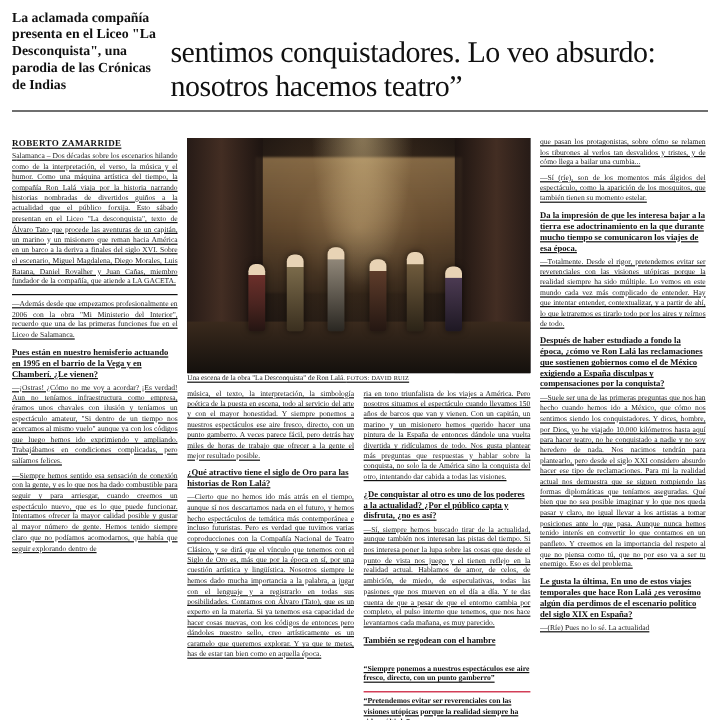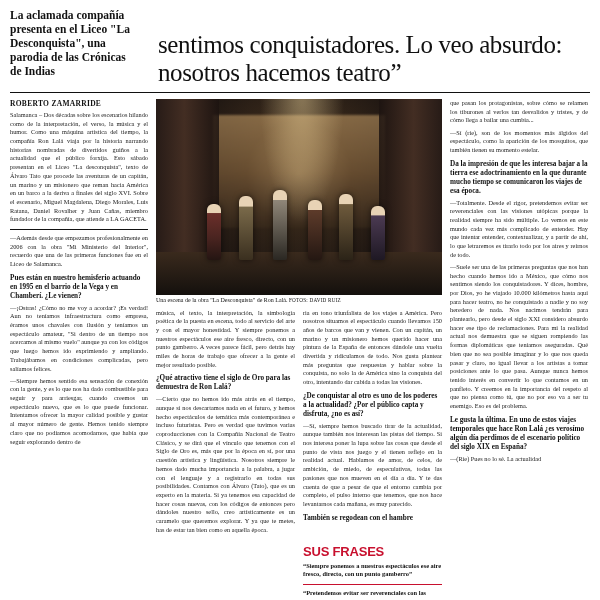--- a/index.html
+++ b/index.html
@@ -13,21 +13,21 @@
   }
   .page {
     width: 600px; height: 600px;
     position: relative;
     padding: 6px 10px 4px 10px;
   }
 
   
   .topgrid {
     display: flex;
-    gap: 20px;
+    gap: 4px;
     border-bottom: 1px solid #111;
     padding-bottom: 6px;
   }
   .deck {
     width: 128px;
     flex: 0 0 128px;
     font-family: "Liberation Serif", serif;
     font-size: 11.5px;
     line-height: 1.22;
     font-weight: bold;
@@ -44,22 +44,23 @@
     letter-spacing: -0.4px;
     color: #111;
     padding-right: 4px;
     margin-top: 25px;
   }
 
   
   .cols {
     display: flex;
     gap: 8px;
-    margin-top: 6px;
+    margin-top: 22px;
     height: 486px;
+    text-decoration: underline;
   }
   .col {
     width: 138px;
     flex: 0 0 138px;
     position: relative;
   }
   .col.wide { width: 286px; flex: 0 0 286px; }
 
   .byline {
     font-size: 7.5px;
@@ -217,47 +218,47 @@
         <div class="caption">
           <span>Una escena de la obra "La Desconquista" de Ron Lalá.</span>
           <span class="credit">FOTOS: DAVID RUIZ</span>
         </div>
       </div>
 
       <div class="inner2">
 
         <div class="ic">
           <p class="body">música, el texto, la interpretación, la simbología poética de la puesta en escena, todo al servicio del arte y con el mayor honestidad. Y siempre ponemos a nuestros espectáculos ese aire fresco, directo, con un punto gamberro. A veces parece fácil, pero detrás hay miles de horas de trabajo que ofrecer a la gente el mejor resultado posible.</p>
-          <div class="subhead">¿Qué atractivo tiene el siglo de Oro para las demuestra de Ron Lalá?</div>
+          <div class="subhead">¿Qué atractivo tiene el siglo de Oro para las historias de Ron Lalá?</div>
           <p class="body">—Cierto que no hemos ido más atrás en el tiempo, aunque sí nos descartamos nada en el futuro, y hemos hecho espectáculos de temática más contemporánea e incluso futuristas. Pero es verdad que tuvimos varias coproducciones con la Compañía Nacional de Teatro Clásico, y se dirá que el vínculo que tenemos con el Siglo de Oro es, más que por la época en sí, por una cuestión artística y lingüística. Nosotros siempre le hemos dado mucha importancia a la palabra, a jugar con el lenguaje y a registrarlo en todas sus posibilidades. Contamos con Álvaro (Tato), que es un experto en la materia. Si ya tenemos esa capacidad de hacer cosas nuevas, con los códigos de entonces pero dándoles nuestro sello, creo artísticamente es un caramelo que queremos explorar. Y ya que te metes, has de estar tan bien como en aquella época.</p>
         </div>
 
         <div class="ic">
           <p class="body">ria en tono triunfalista de los viajes a América. Pero nosotros situamos el espectáculo cuando llevamos 150 años de barcos que van y vienen. Con un capitán, un marino y un misionero hemos querido hacer una pintura de la España de entonces dándole una vuelta divertida y ridículamos de todo. Nos gusta plantear más preguntas que respuestas y hablar sobre la conquista, no solo la de América sino la conquista del otro, intentando dar cabida a todas las visiones.</p>
           <div class="subhead">¿De conquistar al otro es uno de los poderes a la actualidad? ¿Por el público capta y disfruta, ¿no es así?</div>
           <p class="body">—Sí, siempre hemos buscado tirar de la actualidad, aunque también nos interesan las pistas del tiempo. Si nos interesa poner la lupa sobre las cosas que desde el punto de vista nos juego y el tienen reflejo en la realidad actual. Hablamos de amor, de celos, de ambición, de miedo, de especulativas, todas las pasiones que nos mueven en el día a día. Y te das cuenta de que a pesar de que el entorno cambia por completo, el pulso interno que tenemos, que nos hace levantarnos cada mañana, es muy parecido.</p>
           <div class="subhead">También se regodean con el hambre</div>
         </div>
       </div>
 
       <div style="display:flex; gap:8px;">
         <div style="width:139px; flex:0 0 139px;"></div>
         <div style="width:139px; flex:0 0 139px;">
-          <div class="frases-head">SUS FRASES</div>
           <p class="frase">“Siempre ponemos a nuestros espectáculos ese aire fresco, directo, con un punto gamberro”</p>
           <hr class="frases-rule">
           <p class="frase">“Pretendemos evitar ser reverenciales con las visiones utópicas porque la realidad siempre ha sido múltiple”</p>
         </div>
       </div>
     </div>
 
     <div class="col">
       <p class="body">que pasan los protagonistas, sobre cómo se relamen los tiburones al verlos tan desvalidos y tristes, y de cómo llega a bailar una cumbia...</p>
       <p class="body">—Sí (ríe), son de los momentos más álgidos del espectáculo, como la aparición de los mosquitos, que también tienen su momento estelar.</p>
       <div class="subhead">Da la impresión de que les interesa bajar a la tierra ese adoctrinamiento en la que durante mucho tiempo se comunicaron los viajes de esa época.</div>
       <p class="body">—Totalmente. Desde el rigor, pretendemos evitar ser reverenciales con las visiones utópicas porque la realidad siempre ha sido múltiple. Lo vemos en este mundo cada vez más complicado de entender. Hay que intentar entender, contextualizar, y a partir de ahí, lo que letraremos es tirarlo todo por los aires y reírnos de todo.</p>
+      <div class="subhead">Después de haber estudiado a fondo la época, ¿cómo ve Ron Lalá las reclamaciones que sostienen gobiernos como el de México exigiendo a España disculpas y compensaciones por la conquista?</div>
       <p class="body">—Suele ser una de las primeras preguntas que nos han hecho cuando hemos ido a México, que cómo nos sentimos siendo los conquistadores. Y dices, hombre, por Dios, yo he viajado 10.000 kilómetros hasta aquí para hacer teatro, no he conquistado a nadie y no soy heredero de nada. Nos nacimos tendrán para plantearlo, pero desde el siglo XXI considero absurdo hacer ese tipo de reclamaciones. Para mi la realidad actual nos demuestra que se siguen rompiendo las formas diplomáticas que teníamos aseguradas. Qué bien que no sea posible imaginar y lo que nos queda pasar y claro, no igual llevar a los artistas a tomar posiciones ante lo que pasa. Aunque nunca hemos tenido interés en convertir lo que contamos en un panfleto. Y creemos en la importancia del respeto al que no piensa como tú, que no por eso va a ser tu enemigo. Eso es del problema.</p>
       <div class="subhead">Le gusta la última. En uno de estos viajes temporales que hace Ron Lalá ¿es verosímo algún día perdimos de el escenario político del siglo XIX en España?</div>
       <p class="body">—(Ríe) Pues no lo sé. La actualidad</p>
     </div>
 
   </div>
 </div>
 
 </body></html>

